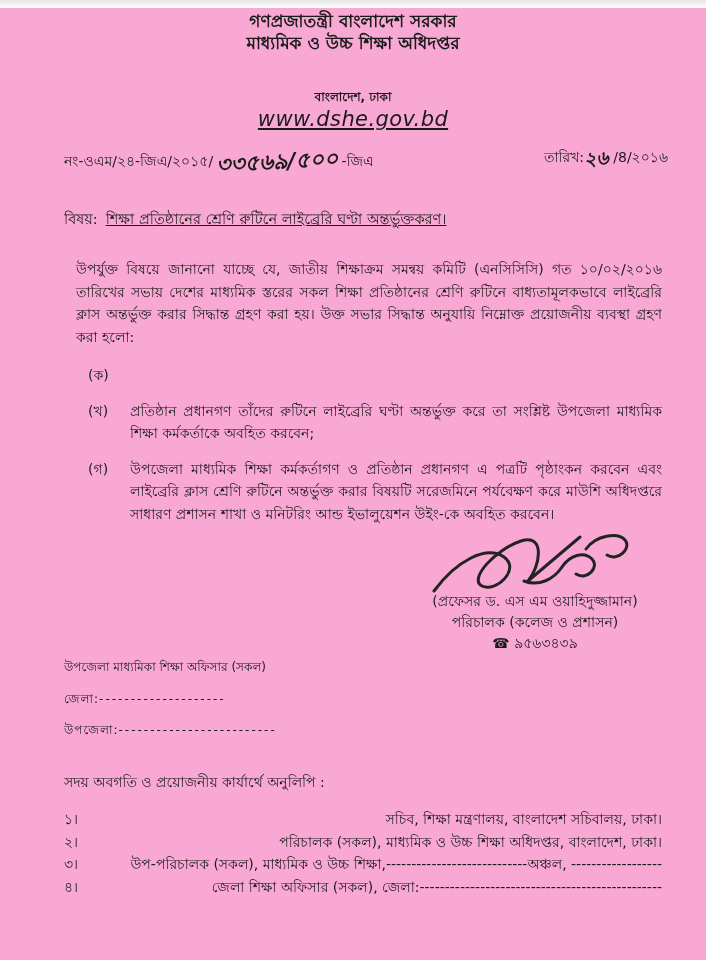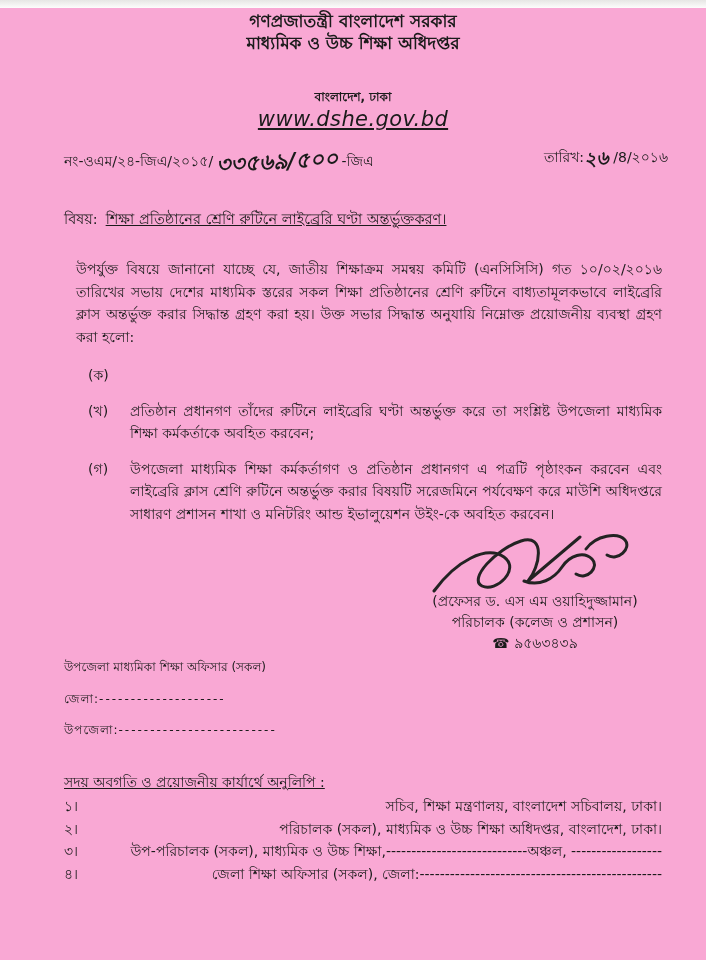--- a/index.html
+++ b/index.html
@@ -43,21 +43,21 @@
   .sig-block { width:290px; margin:2px 26px 0 auto; text-align:center;
     font-size:14px; line-height:21px; }
   .sig-svg { display:block; margin:0 auto -14px auto; }
 
   .addressee { margin:4px 0 0 64px; font-size:12px; }
   .addressee-line { margin-bottom:12px; }
   .fill-line { margin-bottom:11px; letter-spacing:1px; }
   .dots { letter-spacing:2px; }
 
   .cc { margin:30px 44px 0 64px; font-size:14px; }
-  .cc-head { display:inline-block; text-decoration:underline; }
+  .cc-head { display:inline-block; margin-bottom:13px; }
   .cc-item { display:flex; line-height:22.5px; }
   .cc-num { width:40px; flex:none; }
   .cc-text { flex:1; overflow-wrap:anywhere;text-align:right; }
 </style>
 </head>
 <body>
 
 <div class="page">
   <div class="topband"></div>
 

